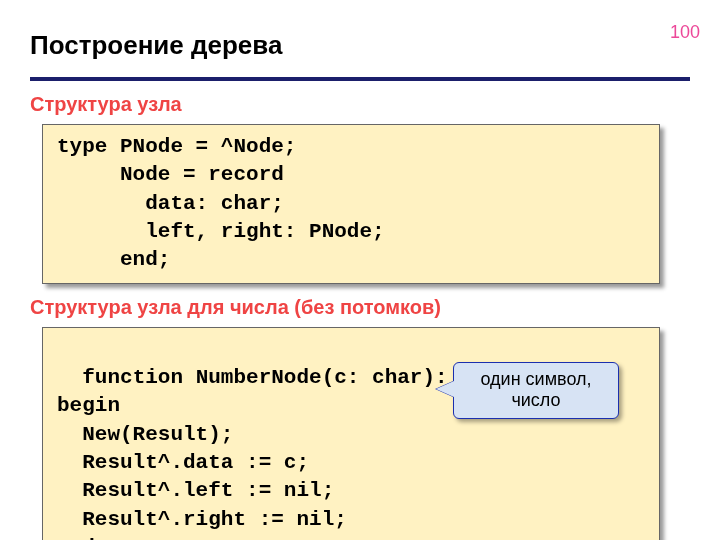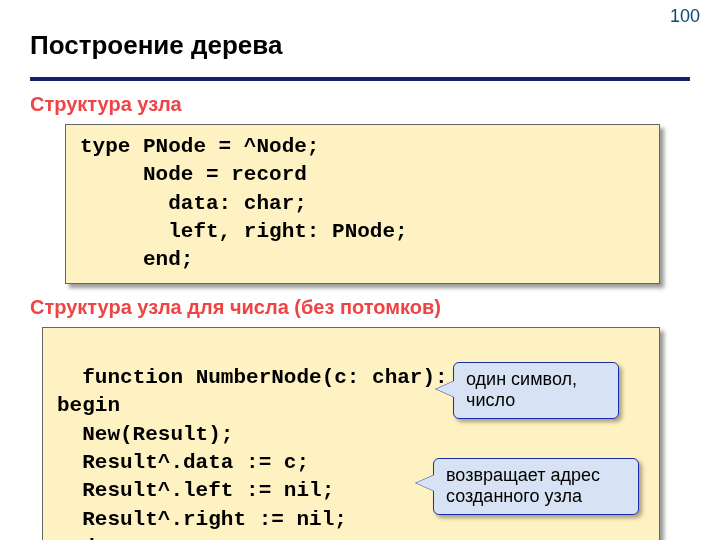--- a/index.html
+++ b/index.html
@@ -7,24 +7,24 @@
     padding: 0;
     background: #ffffff;
     font-family: Arial, Helvetica, sans-serif;
     width: 720px;
     height: 540px;
     position: relative;
     overflow: hidden;
   }
   .page-number {
     position: absolute;
-    top: 6px;
+    top: 22px;
     right: 20px;
     font-size: 18px;
-    color: #0c4a6e;
+    color: #ec4899;
   }
   .title-bar {
     margin: 30px 30px 0 30px;
     border-bottom: 4px solid #1b1f6b;
     padding-bottom: 16px;
   }
   .title-bar h1 {
     margin: 0;
     font-size: 26px;
     font-weight: bold;
@@ -43,35 +43,36 @@
     font-family: "Courier New", Courier, monospace;
     font-weight: bold;
     font-size: 21px;
     color: #000;
     padding: 8px 14px;
     line-height: 1.35;
     white-space: pre;
     position: relative;
   }
   .code1 {
-    margin: 0 60px 0 65px;
+    margin: 0 60px 0 42px;
   }
   .code2 {
     margin: 0 60px 0 42px;
     position: relative;
   }
   .callout {
     position: absolute;
     background: #d7e3f4;
     border: 1.5px solid #1b2fae;
     border-radius: 6px;
     color: #000;
     font-family: Arial, sans-serif;
     font-weight: normal;
     font-size: 18px;
+    text-align: center;
     padding: 6px 12px;
     box-shadow: 3px 3px 4px rgba(0,0,0,0.35);
     line-height: 1.2;
     white-space: normal;
   }
   .callout .tail {
     position: absolute;
     width: 0; height: 0;
   }
   .c1 { top: 34px; right: 40px; width: 140px; }
@@ -117,17 +118,13 @@
   Result^.data := c;
   Result^.left := nil;
   Result^.right := nil;
 end;</span>
 
   <div class="callout c1">
     <div class="tail"></div>
     <span>один символ, число</span>
   </div>
 
-  <div class="callout c2">
-    <div class="tail"></div>
-    <span>возвращает адрес созданного узла</span>
-  </div>
 </div>
 
 </body></html>

